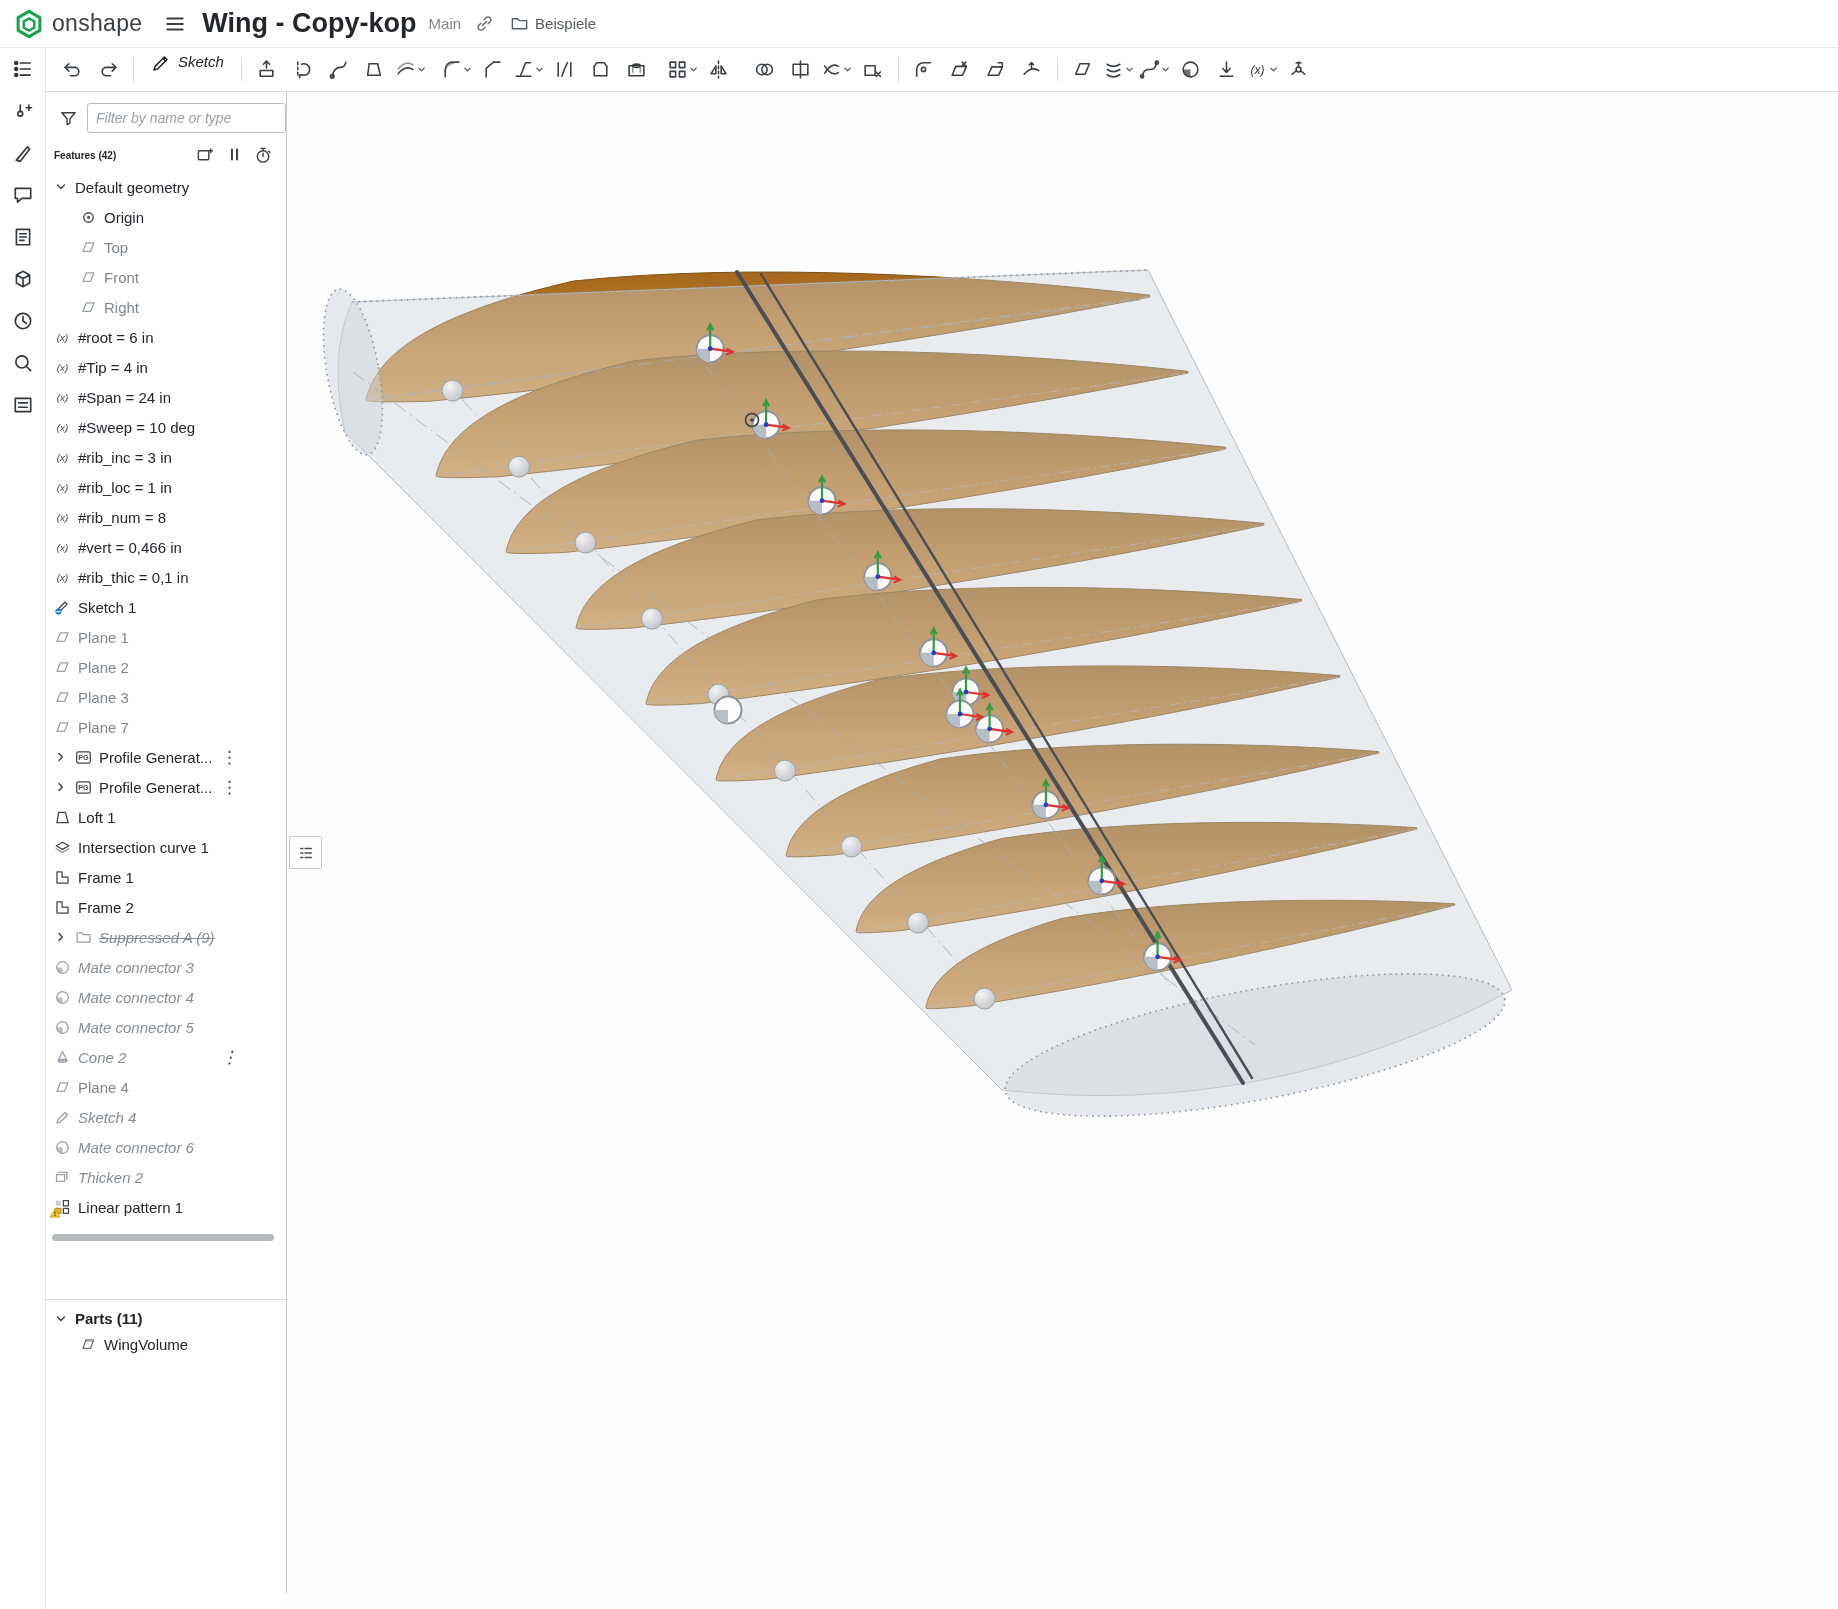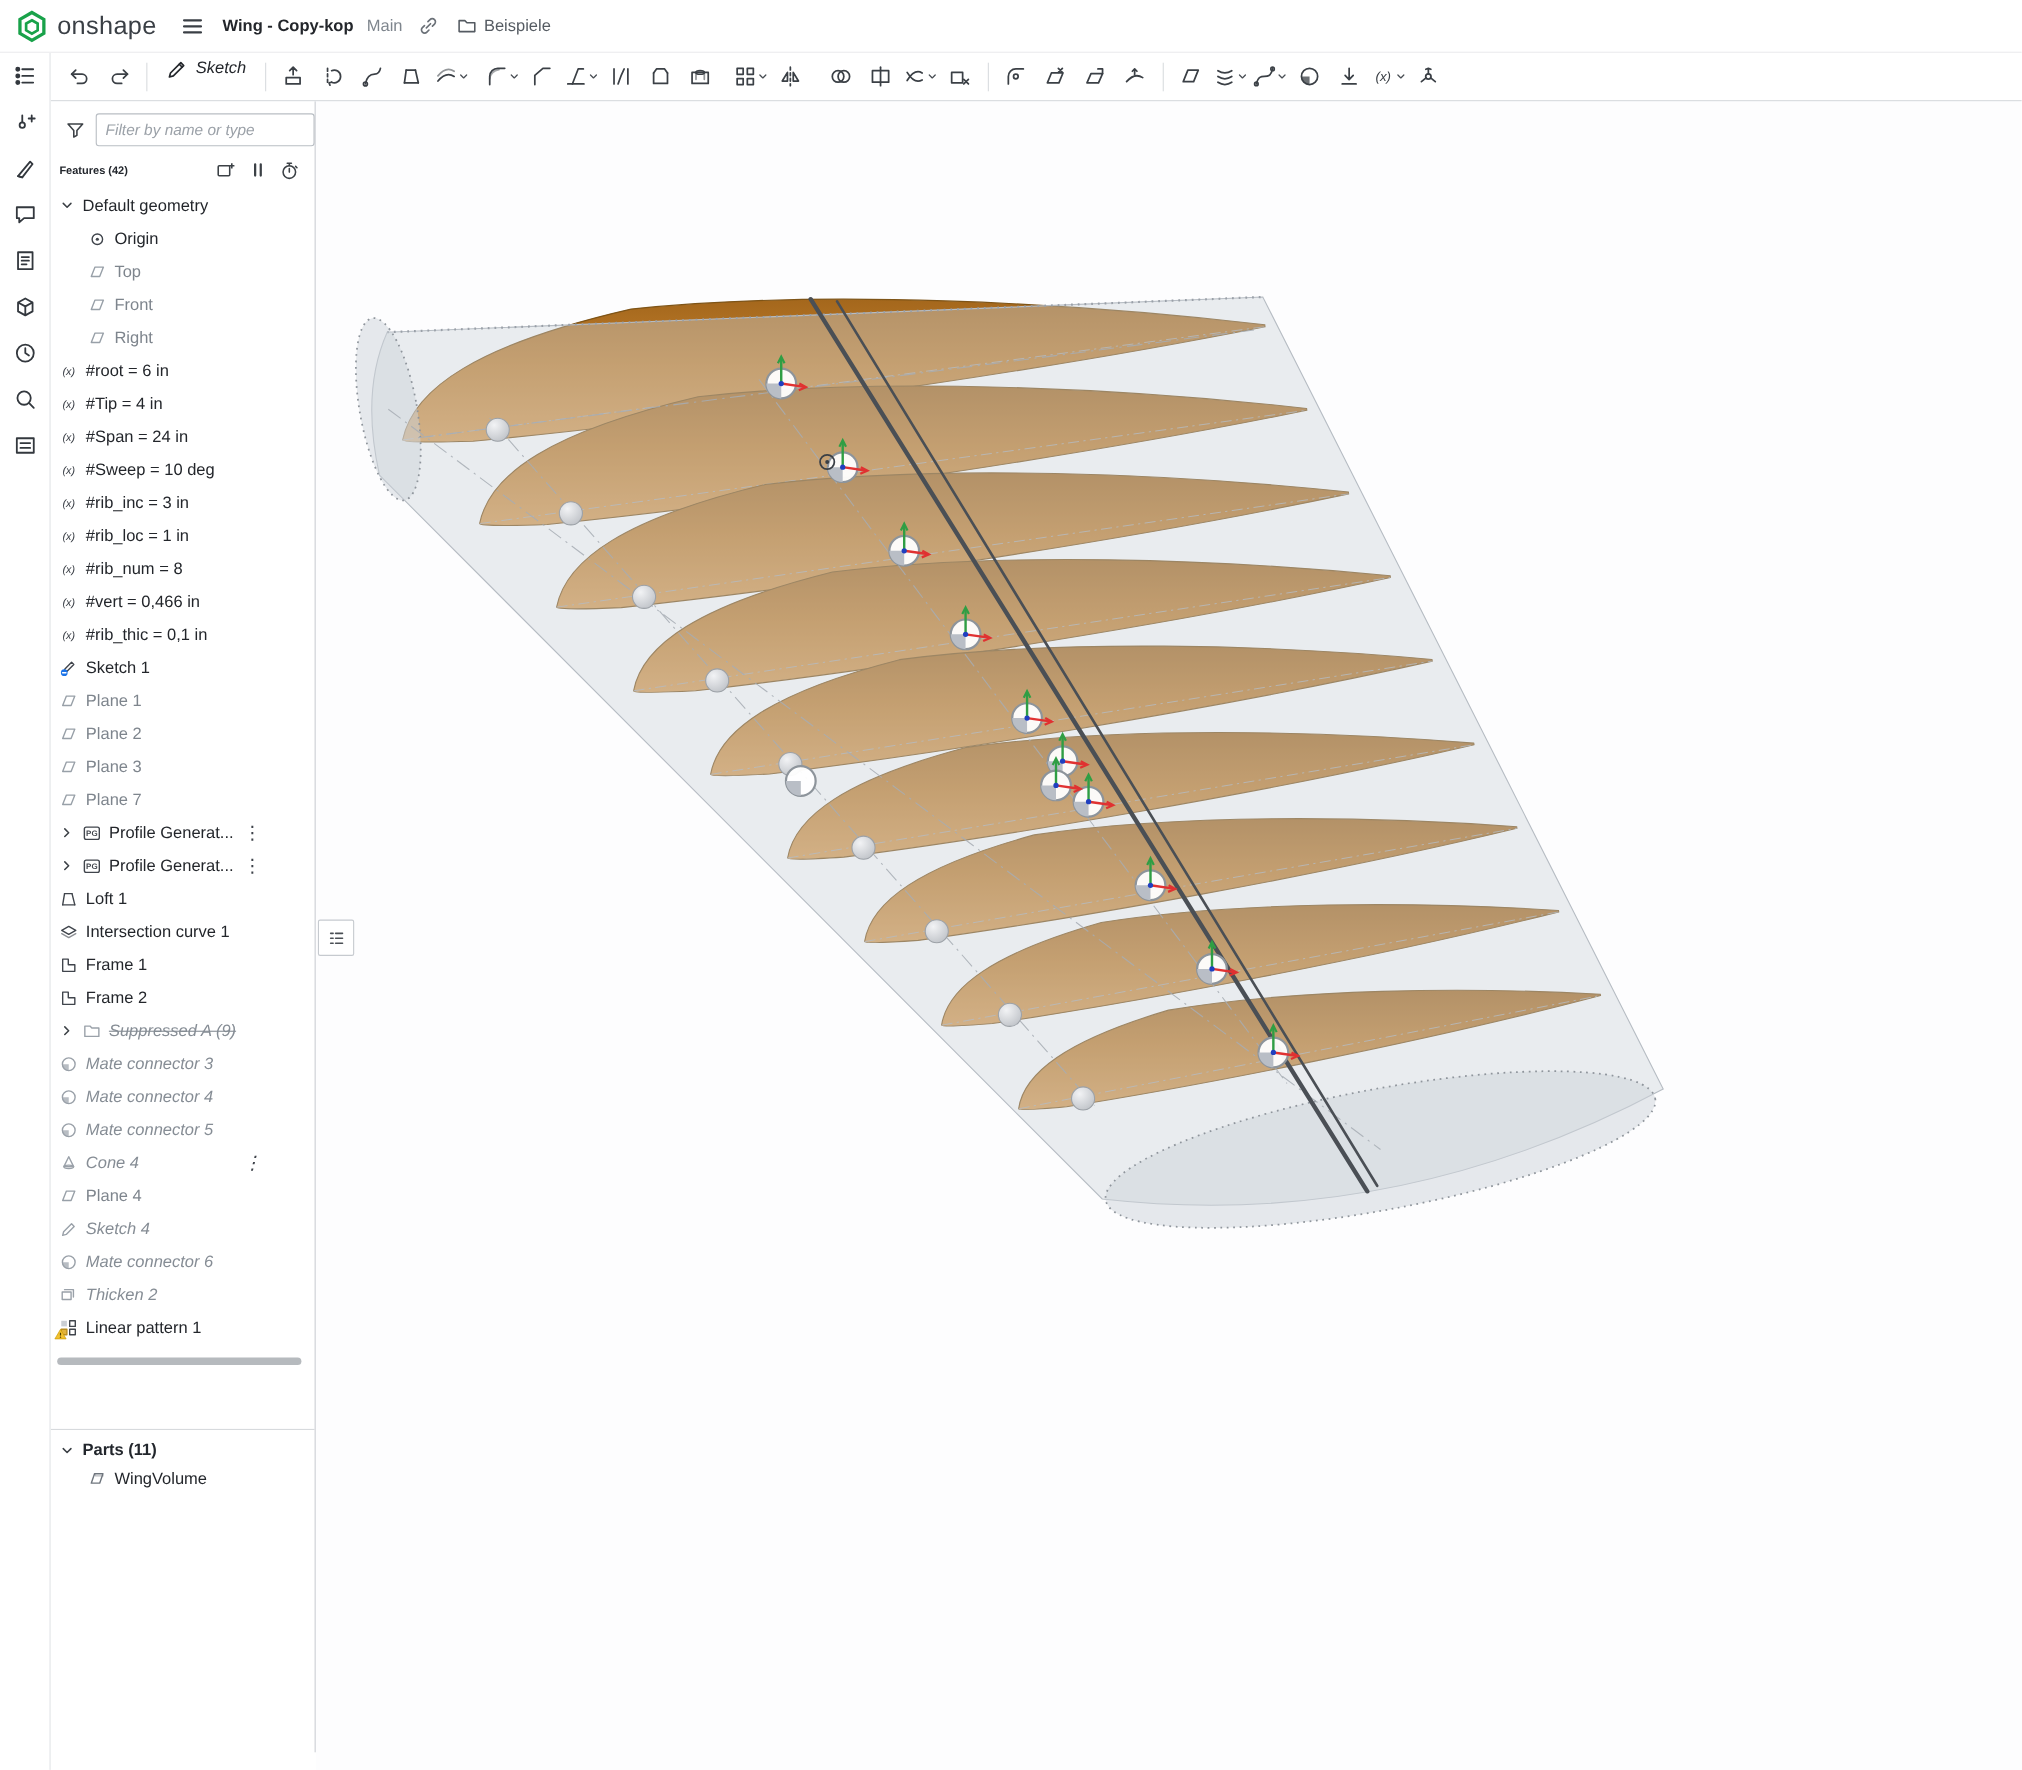--- a/index.html
+++ b/index.html
@@ -5,21 +5,21 @@
   * { margin:0; padding:0; box-sizing:border-box; }
   html,body { width:1838px; height:1609px; overflow:hidden; }
   body { font-family:"Liberation Sans", sans-serif; background:#fff; color:#23262b; position:relative; }
 
   
   .hdr { position:absolute; top:0; left:0; width:1838px; height:48px; background:#fff;
          border-bottom:1px solid #ececee; display:flex; align-items:center; padding-left:14px; z-index:30; }
   .logo { display:flex; align-items:center; gap:8px; }
   .logo-word { font-size:23px; font-weight:500; color:#3a3f45; letter-spacing:.3px; }
   .burger { margin-left:22px; color:#3a3f45; cursor:pointer; display:flex; }
-  .doc-title { margin-left:16px; font-size:15px; font-weight:700; color:#23262b; }
+  .doc-title { margin-left:16px; font-size:27px; font-weight:700; color:#23262b; }
   .doc-branch { margin-left:12px; font-size:15px; color:#7e858d; }
   .hdr-ic { margin-left:14px; color:#6b7178; display:flex; align-items:center; }
   .folder-wrap { margin-left:16px; display:flex; align-items:center; gap:6px; color:#555b62; font-size:15px; }
 
   
   .toolbar { position:absolute; top:48px; left:46px; right:0; height:44px; background:#fff;
              border-bottom:1px solid #d8dbde; display:flex; align-items:center; padding:0 8px; z-index:20; }
   .tbtn { height:34px; min-width:36px; display:flex; align-items:center; justify-content:center;
           color:#3b4046; border-radius:3px; cursor:pointer; padding:0 2px; }
   .tbtn .dd { margin-left:1px; display:flex; color:#4a4f55; }
@@ -777,21 +777,21 @@
         </span>
         <span class="tlabel">Mate connector 5</span>
       </div>
       <div class="trow i" style="padding-left: 8px;">
         <span class="tic">
           <svg width="17" height="17" viewBox="0 0 20 20" fill="none" stroke="currentColor" stroke-width="1.5" stroke-linecap="round" stroke-linejoin="round">
             <path d="M10 3 L15.2 13.6 H4.8 z"></path>
             <ellipse cx="10" cy="13.8" rx="5.2" ry="1.8"></ellipse>
           </svg>
         </span>
-        <span class="tlabel">Cone 4</span>
+        <span class="tlabel">Cone 2</span>
         <span class="dots">⋮</span>
       </div>
       <div class="trow g" style="padding-left: 8px;">
         <span class="tic">
           <svg width="17" height="17" viewBox="0 0 20 20" fill="none" stroke="currentColor" stroke-width="1.5" stroke-linecap="round" stroke-linejoin="round">
             <path d="M3.5 14.5 L7.5 4.5 h9 l-4 10 z"></path>
           </svg>
         </span>
         <span class="tlabel">Plane 4</span>
       </div>

